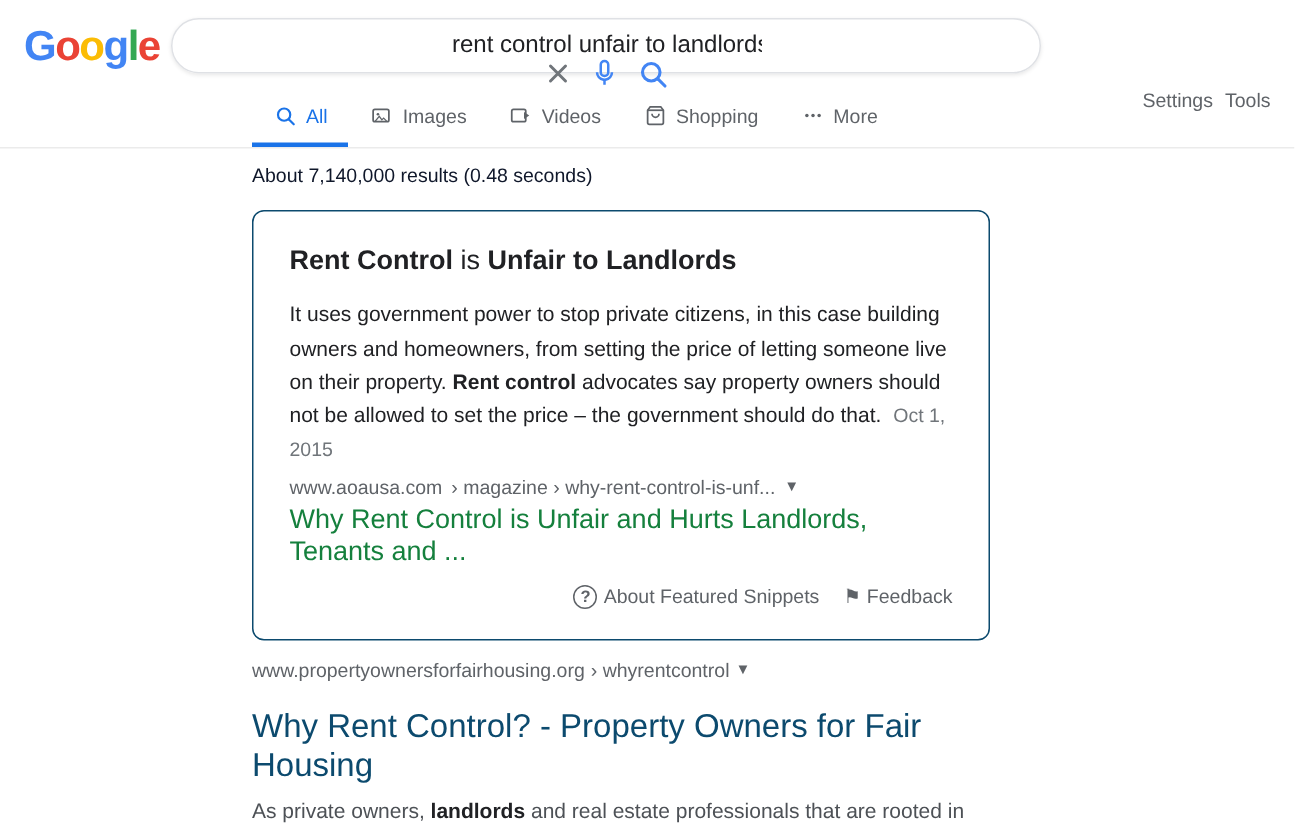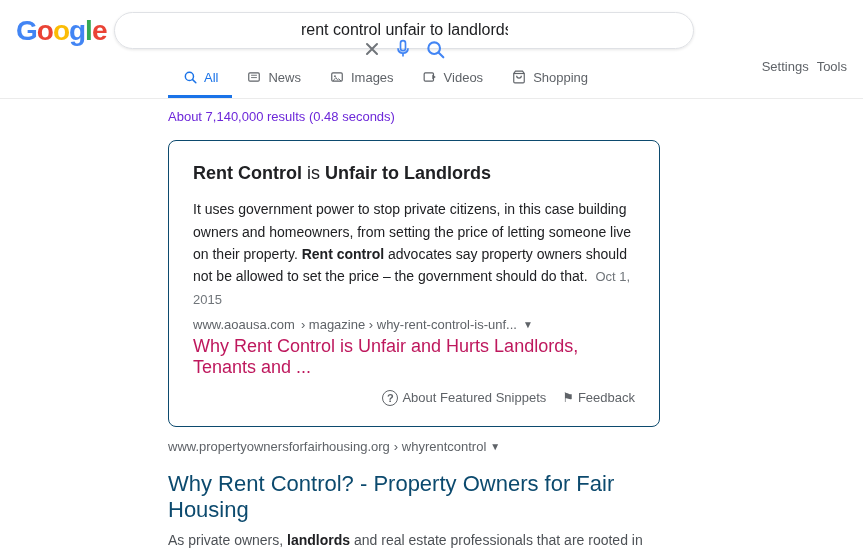--- a/index.html
+++ b/index.html
@@ -38,36 +38,36 @@
       cursor: pointer; border-bottom: 3px solid transparent;
       text-decoration: none; white-space: nowrap;
     }
     .nav-tab.active { color: #1a73e8; border-bottom: 3px solid #1a73e8; }
     .tab-icon { width: 16px; height: 16px; display: inline-flex; align-items: center; justify-content: center; }
     .nav-settings { margin-left: auto; display: flex; align-items: center; gap: 8px; padding-right: 16px; }
     .nav-settings a { font-size: 13px; color: #5f6368; cursor: pointer; text-decoration: none; }
 
     
     .results-area { padding: 10px 0 0 168px; max-width: 660px; }
-    .results-count { color: #6d28d9; font-size: 13px; margin-bottom: 16px; }
+    .results-count { color: #0f172a; font-size: 13px; margin-bottom: 16px; }
 
     
     .featured-snippet {
       border: 1px solid #0c4a6e; border-radius: 8px;
       padding: 20px 24px; margin-bottom: 12px;
     }
     .snippet-title { font-size: 18px; font-weight: normal; margin-bottom: 12px; line-height: 1.4; }
     .snippet-title b { font-weight: bold; }
     .snippet-body { font-size: 14px; line-height: 1.6; color: #202124; margin-bottom: 6px; }
     .snippet-date { color: #70757a; font-size: 13px; margin-left: 4px; }
     .snippet-url-row { display: flex; align-items: center; gap: 6px; margin-top: 4px; color: #202124; font-size: 13px; }
     .snippet-url { color: #5f6368; }
     .snippet-breadcrumb { color: #5f6368; }
     .dropdown-arrow { color: #5f6368; font-size: 10px; cursor: pointer; }
-    .snippet-link { color: #be185d; font-size: 18px; text-decoration: none; display: block; margin-top: 4px; }
+    .snippet-link { color: #15803d; font-size: 18px; text-decoration: none; display: block; margin-top: 4px; }
     .snippet-footer {
       display: flex; align-items: center; justify-content: flex-end;
       gap: 16px; margin-top: 12px; font-size: 13px; color: #5f6368;
     }
     .snippet-footer span { display: flex; align-items: center; gap: 4px; cursor: pointer; }
 
     
     .organic-result { margin-top: 8px; }
     .org-url-row { display: flex; align-items: center; gap: 4px; font-size: 13px; color: #5f6368; margin-bottom: 17px; }
     .org-breadcrumb { color: #5f6368; }
@@ -123,30 +123,20 @@
   <div class="nav-tab active">
     <span class="tab-icon">
       <svg width="14" height="14" viewBox="0 0 24 24">
           <circle cx="11" cy="11" r="7" stroke="#1a73e8" stroke-width="2.5" fill="none"></circle>
           <line x1="16.5" y1="16.5" x2="22" y2="22" stroke="#1a73e8" stroke-width="2.5" stroke-linecap="round"></line>
         </svg>
     </span>
     <span>All</span>
   </div>
 
-  <div class="nav-tab">
-    <span class="tab-icon">
-      <svg width="14" height="14" viewBox="0 0 24 24">
-          <rect x="3" y="5" width="18" height="14" rx="2" stroke="#5f6368" stroke-width="2" fill="none"></rect>
-          <line x1="7" y1="9" x2="17" y2="9" stroke="#5f6368" stroke-width="1.5"></line>
-          <line x1="7" y1="13" x2="17" y2="13" stroke="#5f6368" stroke-width="1.5"></line>
-        </svg>
-    </span>
-    <span>News</span>
-  </div>
 
   <div class="nav-tab">
     <span class="tab-icon">
       <svg width="14" height="14" viewBox="0 0 24 24">
           <rect x="3" y="5" width="18" height="14" rx="2" stroke="#5f6368" stroke-width="2" fill="none"></rect>
           <circle cx="8.5" cy="10.5" r="1.5" fill="#5f6368"></circle>
           <path d="M5 19l5-6 3 4 2-2 4 4" stroke="#5f6368" stroke-width="1.5" fill="none"></path>
         </svg>
     </span>
     <span>Images</span>
@@ -166,20 +156,30 @@
     <span class="tab-icon">
       <svg width="14" height="14" viewBox="0 0 24 24">
           <path d="M6 2L3 6v14a2 2 0 002 2h14a2 2 0 002-2V6l-3-4z" stroke="#5f6368" stroke-width="2" fill="none"></path>
           <line x1="3" y1="6" x2="21" y2="6" stroke="#5f6368" stroke-width="2"></line>
           <path d="M16 10a4 4 0 01-8 0" stroke="#5f6368" stroke-width="2" fill="none"></path>
         </svg>
     </span>
     <span>Shopping</span>
   </div>
 
+  <div class="nav-tab">
+    <span class="tab-icon">
+      <svg width="14" height="14" viewBox="0 0 24 24">
+          <circle cx="5" cy="12" r="2" fill="#5f6368"></circle>
+          <circle cx="12" cy="12" r="2" fill="#5f6368"></circle>
+          <circle cx="19" cy="12" r="2" fill="#5f6368"></circle>
+        </svg>
+    </span>
+    <span>More</span>
+  </div>
 
   <div class="nav-settings">
     <a>Settings</a>
     <a>Tools</a>
   </div>
 </div>
 
 <div class="results-area">
   <div class="results-count">About 7,140,000 results (0.48 seconds)</div>
 

